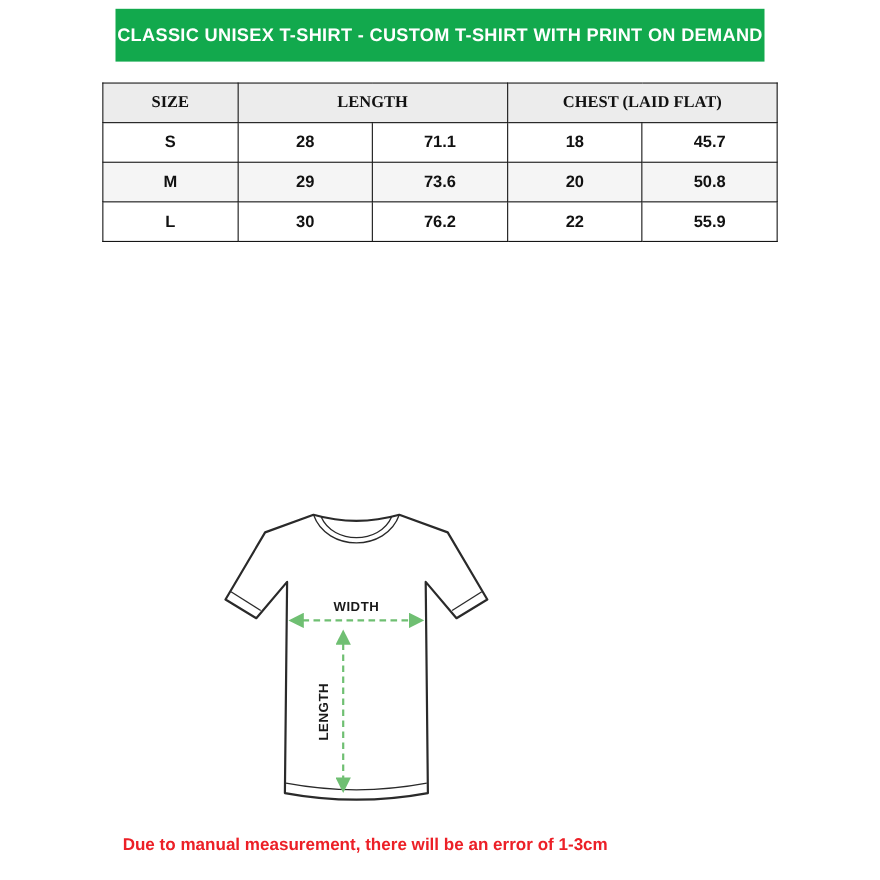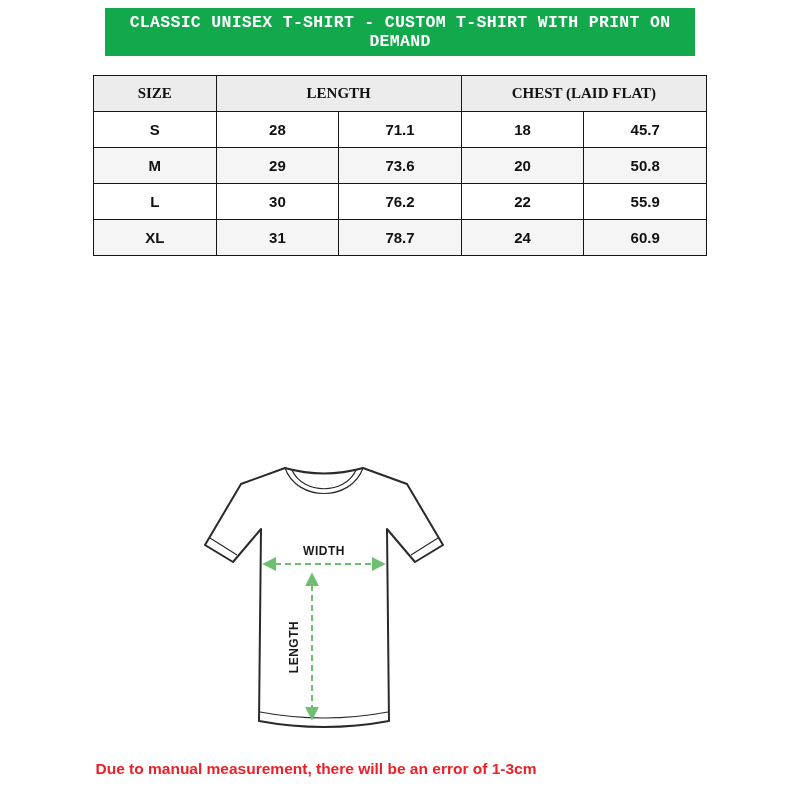--- a/index.html
+++ b/index.html
@@ -19,21 +19,20 @@
     position: absolute;
     top: 8px; left: 105px;
     width: 590px; height: 48px;
     background: var(--banner-green, #12a94d);
     color: #ffffff;
     display: flex; align-items: center; justify-content: center;
     font-weight: bold;
     font-size: 16.5px;
     letter-spacing: 0.3px;
     text-align: center;
-    font-family: Liberation Mono, monospace;
   }
   .size-table {
     position: absolute;
     top: 75px; left: 93px;
     width: 614px;
     border-collapse: collapse;
     table-layout: fixed;
     font-weight: bold;
     font-size: 15px;
     color: #111;
@@ -75,21 +74,21 @@
   .arrow-fill { fill: var(--arrow-green, #6fbf72); }
   .dim-label {
     font-family: "Liberation Sans", sans-serif;
     font-size: 12px;
     font-weight: bold;
     fill: #1a1a1a;
     letter-spacing: 0.5px;
   }
   .note {
     position: absolute;
-    top: 760px; left: 0;
+    top: 760px; left: 16px;
     width: 632px;
     text-align: center;
     color: var(--note-red, #ec2027);
     font-weight: bold;
     font-size: 15.5px;
   }
 </style>
 </head>
 <body>
 
@@ -122,27 +121,20 @@
         <td>20</td>
         <td>50.8</td>
       </tr>
       <tr>
         <td>L</td>
         <td>30</td>
         <td>76.2</td>
         <td>22</td>
         <td>55.9</td>
       </tr>
-      <tr>
-        <td>XL</td>
-        <td>31</td>
-        <td>78.7</td>
-        <td>24</td>
-        <td>60.9</td>
-      </tr>
     </tbody>
   </table>
 
   <div class="diagram">
     <svg width="300" height="308" viewBox="0 0 300 308">
       <defs>
         <marker id="arrow" viewBox="0 0 10 10" refX="8" refY="5" markerWidth="7" markerHeight="7" orient="auto-start-reverse">
           <path d="M0,0 L10,5 L0,10 Z" class="arrow-fill"></path>
         </marker>
       </defs>

